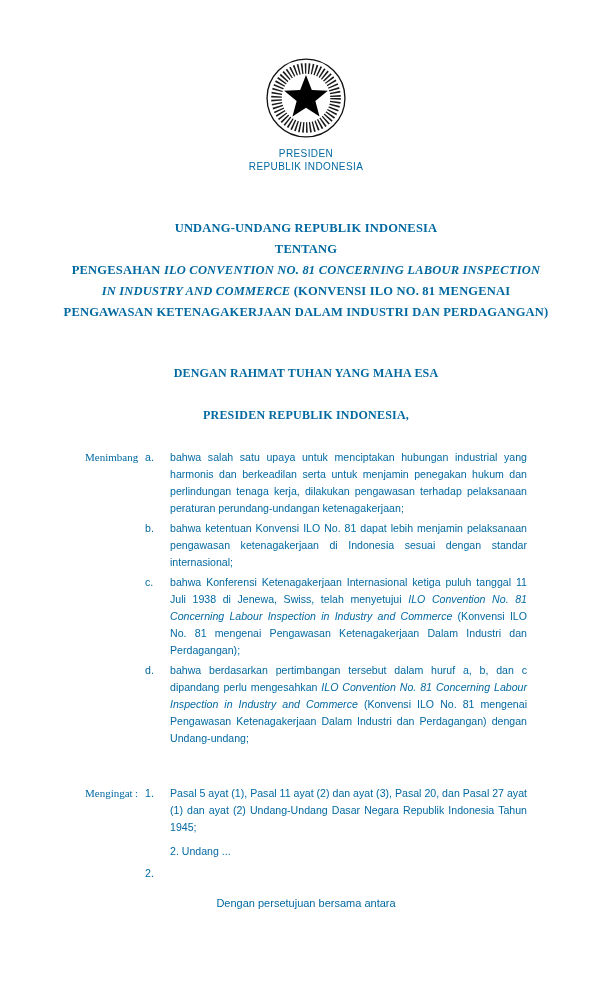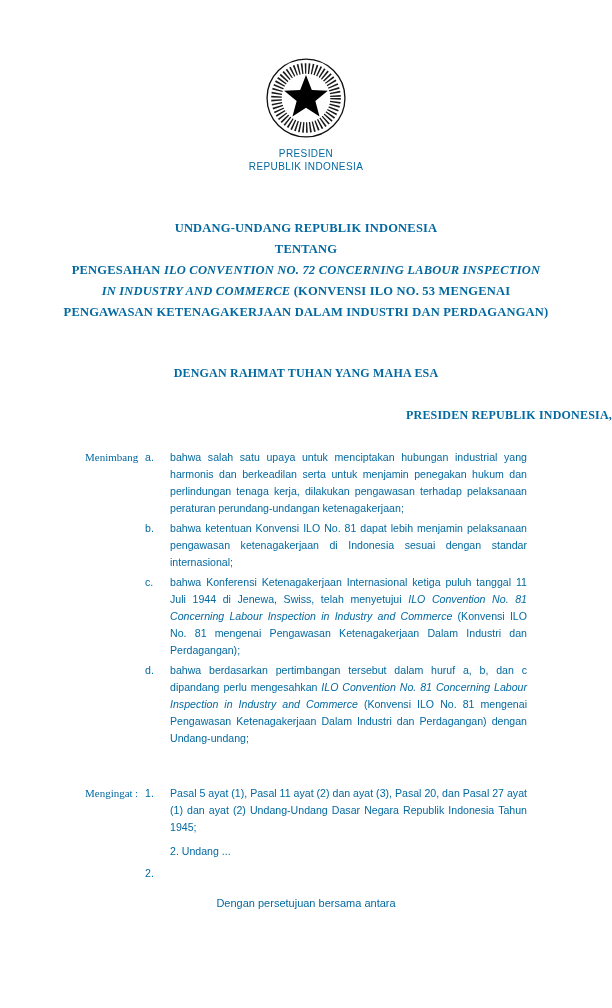--- a/index.html
+++ b/index.html
@@ -38,21 +38,21 @@
   .it { font-style:italic; }
 
   .invocation, .authority {
     position:absolute; left:0; width:100%;
     text-align:center;
     font-family:Liberation Serif, serif;
     font-weight:700;
     font-size:12px; letter-spacing:0.2px;
   }
   .invocation { top:366px; }
-  .authority  { top:408px;text-align:right; }
+  .authority  { top:408px; }
 
   
   .body-block {
     position:absolute; top:449px; left:85px; width:442px;
     font-size:10.6px; line-height:17px;
   }
   .section {
     display:grid;
     grid-template-columns:50px 10px 25px 1fr;
     row-gap:3px;
@@ -93,42 +93,42 @@
   </div>
 
   <div class="letterhead">
     <div>PRESIDEN</div>
     <div>REPUBLIK INDONESIA</div>
   </div>
 
   <div class="title-block">
     <div>UNDANG-UNDANG REPUBLIK INDONESIA</div>
     <div>TENTANG</div>
-    <div><span>PENGESAHAN </span><span class="it">ILO CONVENTION NO. 72 CONCERNING LABOUR INSPECTION</span></div>
-    <div><span class="it">IN INDUSTRY AND COMMERCE</span><span> (KONVENSI ILO NO. 53 MENGENAI</span></div>
+    <div><span>PENGESAHAN </span><span class="it">ILO CONVENTION NO. 81 CONCERNING LABOUR INSPECTION</span></div>
+    <div><span class="it">IN INDUSTRY AND COMMERCE</span><span> (KONVENSI ILO NO. 81 MENGENAI</span></div>
     <div>PENGAWASAN KETENAGAKERJAAN DALAM INDUSTRI DAN PERDAGANGAN)</div>
   </div>
 
   <div class="invocation">DENGAN RAHMAT TUHAN YANG MAHA ESA</div>
   <div class="authority">PRESIDEN REPUBLIK INDONESIA,</div>
 
   <div class="body-block">
 
     <div class="section">
       <div class="sec-label">Menimbang</div>
       <div class="sec-colon">:</div>
 
       <div class="marker">a.</div>
       <div class="itext"><span>bahwa salah satu upaya untuk menciptakan hubungan industrial yang harmonis dan berkeadilan serta untuk menjamin penegakan hukum dan perlindungan tenaga kerja, dilakukan pengawasan terhadap pelaksanaan peraturan perundang-undangan ketenagakerjaan;</span><span class="it"></span><span></span></div>
 
       <div class="marker">b.</div>
       <div class="itext"><span>bahwa ketentuan Konvensi ILO No. 81 dapat lebih menjamin pelaksanaan pengawasan ketenagakerjaan di Indonesia sesuai dengan standar internasional;</span><span class="it"></span><span></span></div>
 
       <div class="marker">c.</div>
-      <div class="itext"><span>bahwa Konferensi Ketenagakerjaan Internasional ketiga puluh tanggal 11 Juli 1944 di Jenewa, Swiss, telah menyetujui </span><span class="it">ILO Convention No. 81 Concerning Labour Inspection in Industry and Commerce</span><span> (Konvensi ILO No. 81 mengenai Pengawasan Ketenagakerjaan Dalam Industri dan Perdagangan);</span></div>
+      <div class="itext"><span>bahwa Konferensi Ketenagakerjaan Internasional ketiga puluh tanggal 11 Juli 1938 di Jenewa, Swiss, telah menyetujui </span><span class="it">ILO Convention No. 81 Concerning Labour Inspection in Industry and Commerce</span><span> (Konvensi ILO No. 81 mengenai Pengawasan Ketenagakerjaan Dalam Industri dan Perdagangan);</span></div>
 
       <div class="marker">d.</div>
       <div class="itext"><span>bahwa berdasarkan pertimbangan tersebut dalam huruf a, b, dan c dipandang perlu mengesahkan </span><span class="it">ILO Convention No. 81 Concerning Labour Inspection in Industry and Commerce</span><span> (Konvensi ILO No. 81 mengenai Pengawasan Ketenagakerjaan Dalam Industri dan Perdagangan) dengan Undang-undang;</span></div>
     </div>
 
     <div class="section mengingat">
       <div class="sec-label">Mengingat</div>
       <div class="sec-colon">:</div>
 
       <div class="marker">1.</div>

